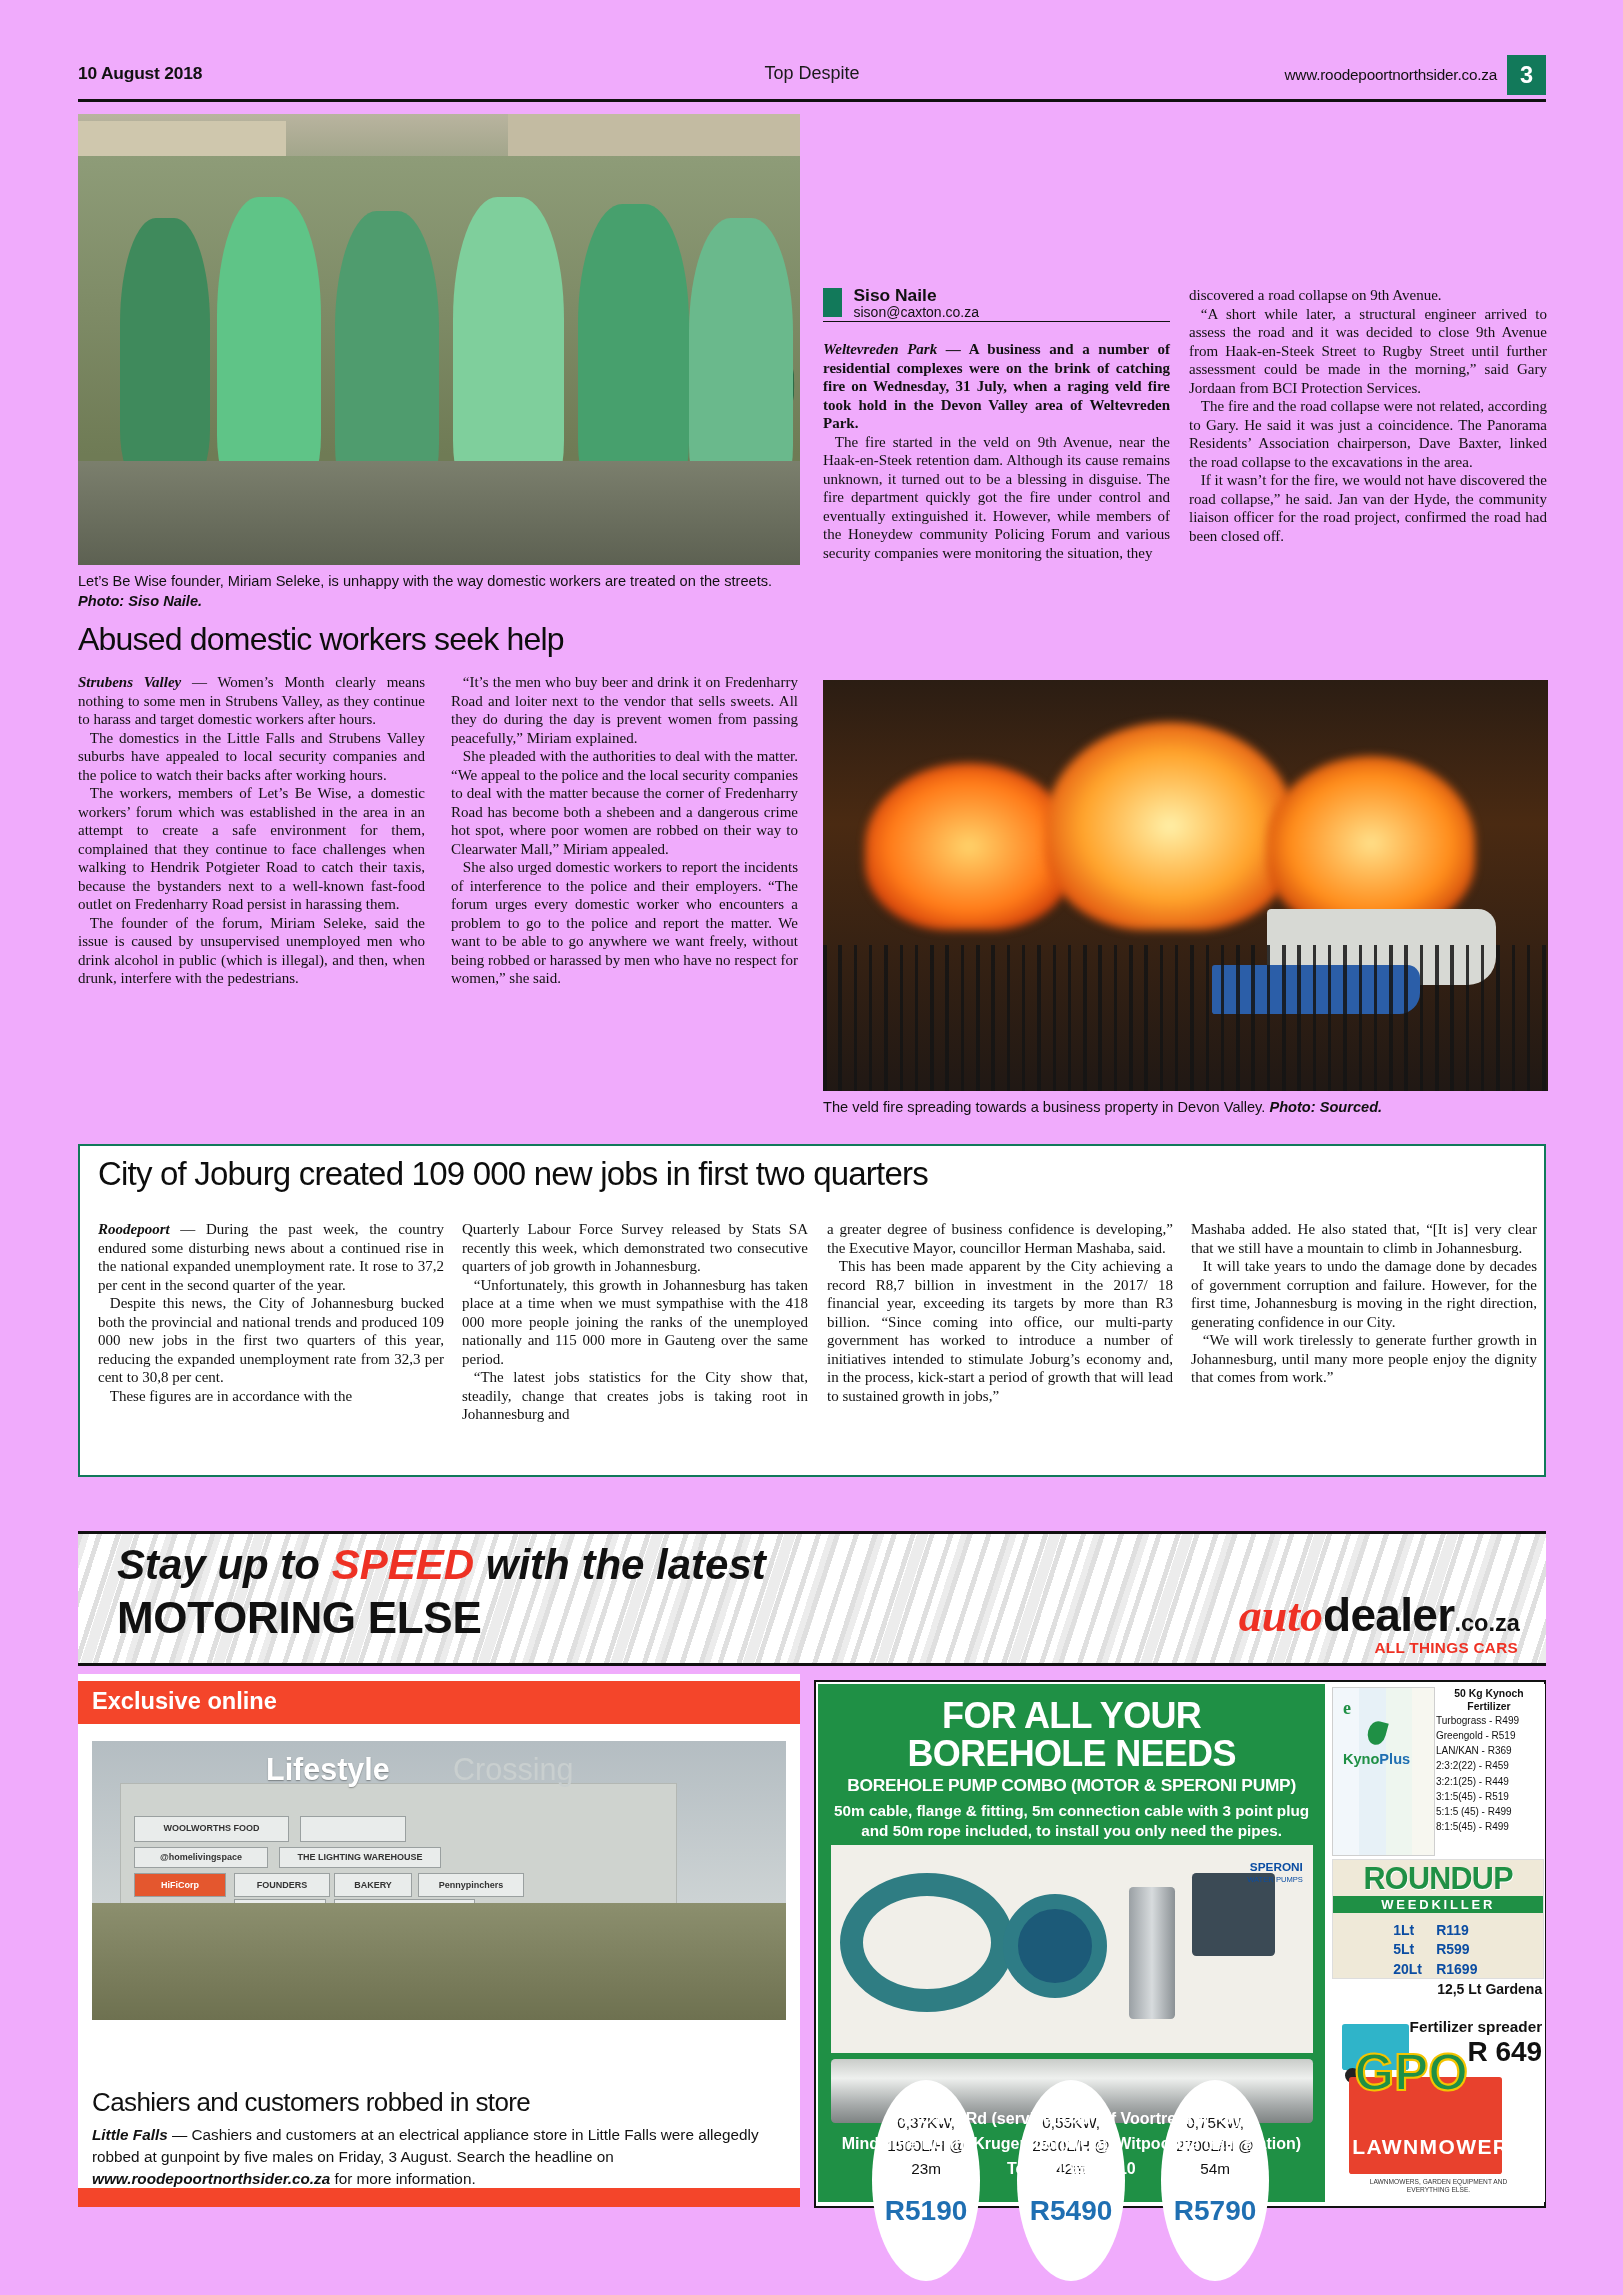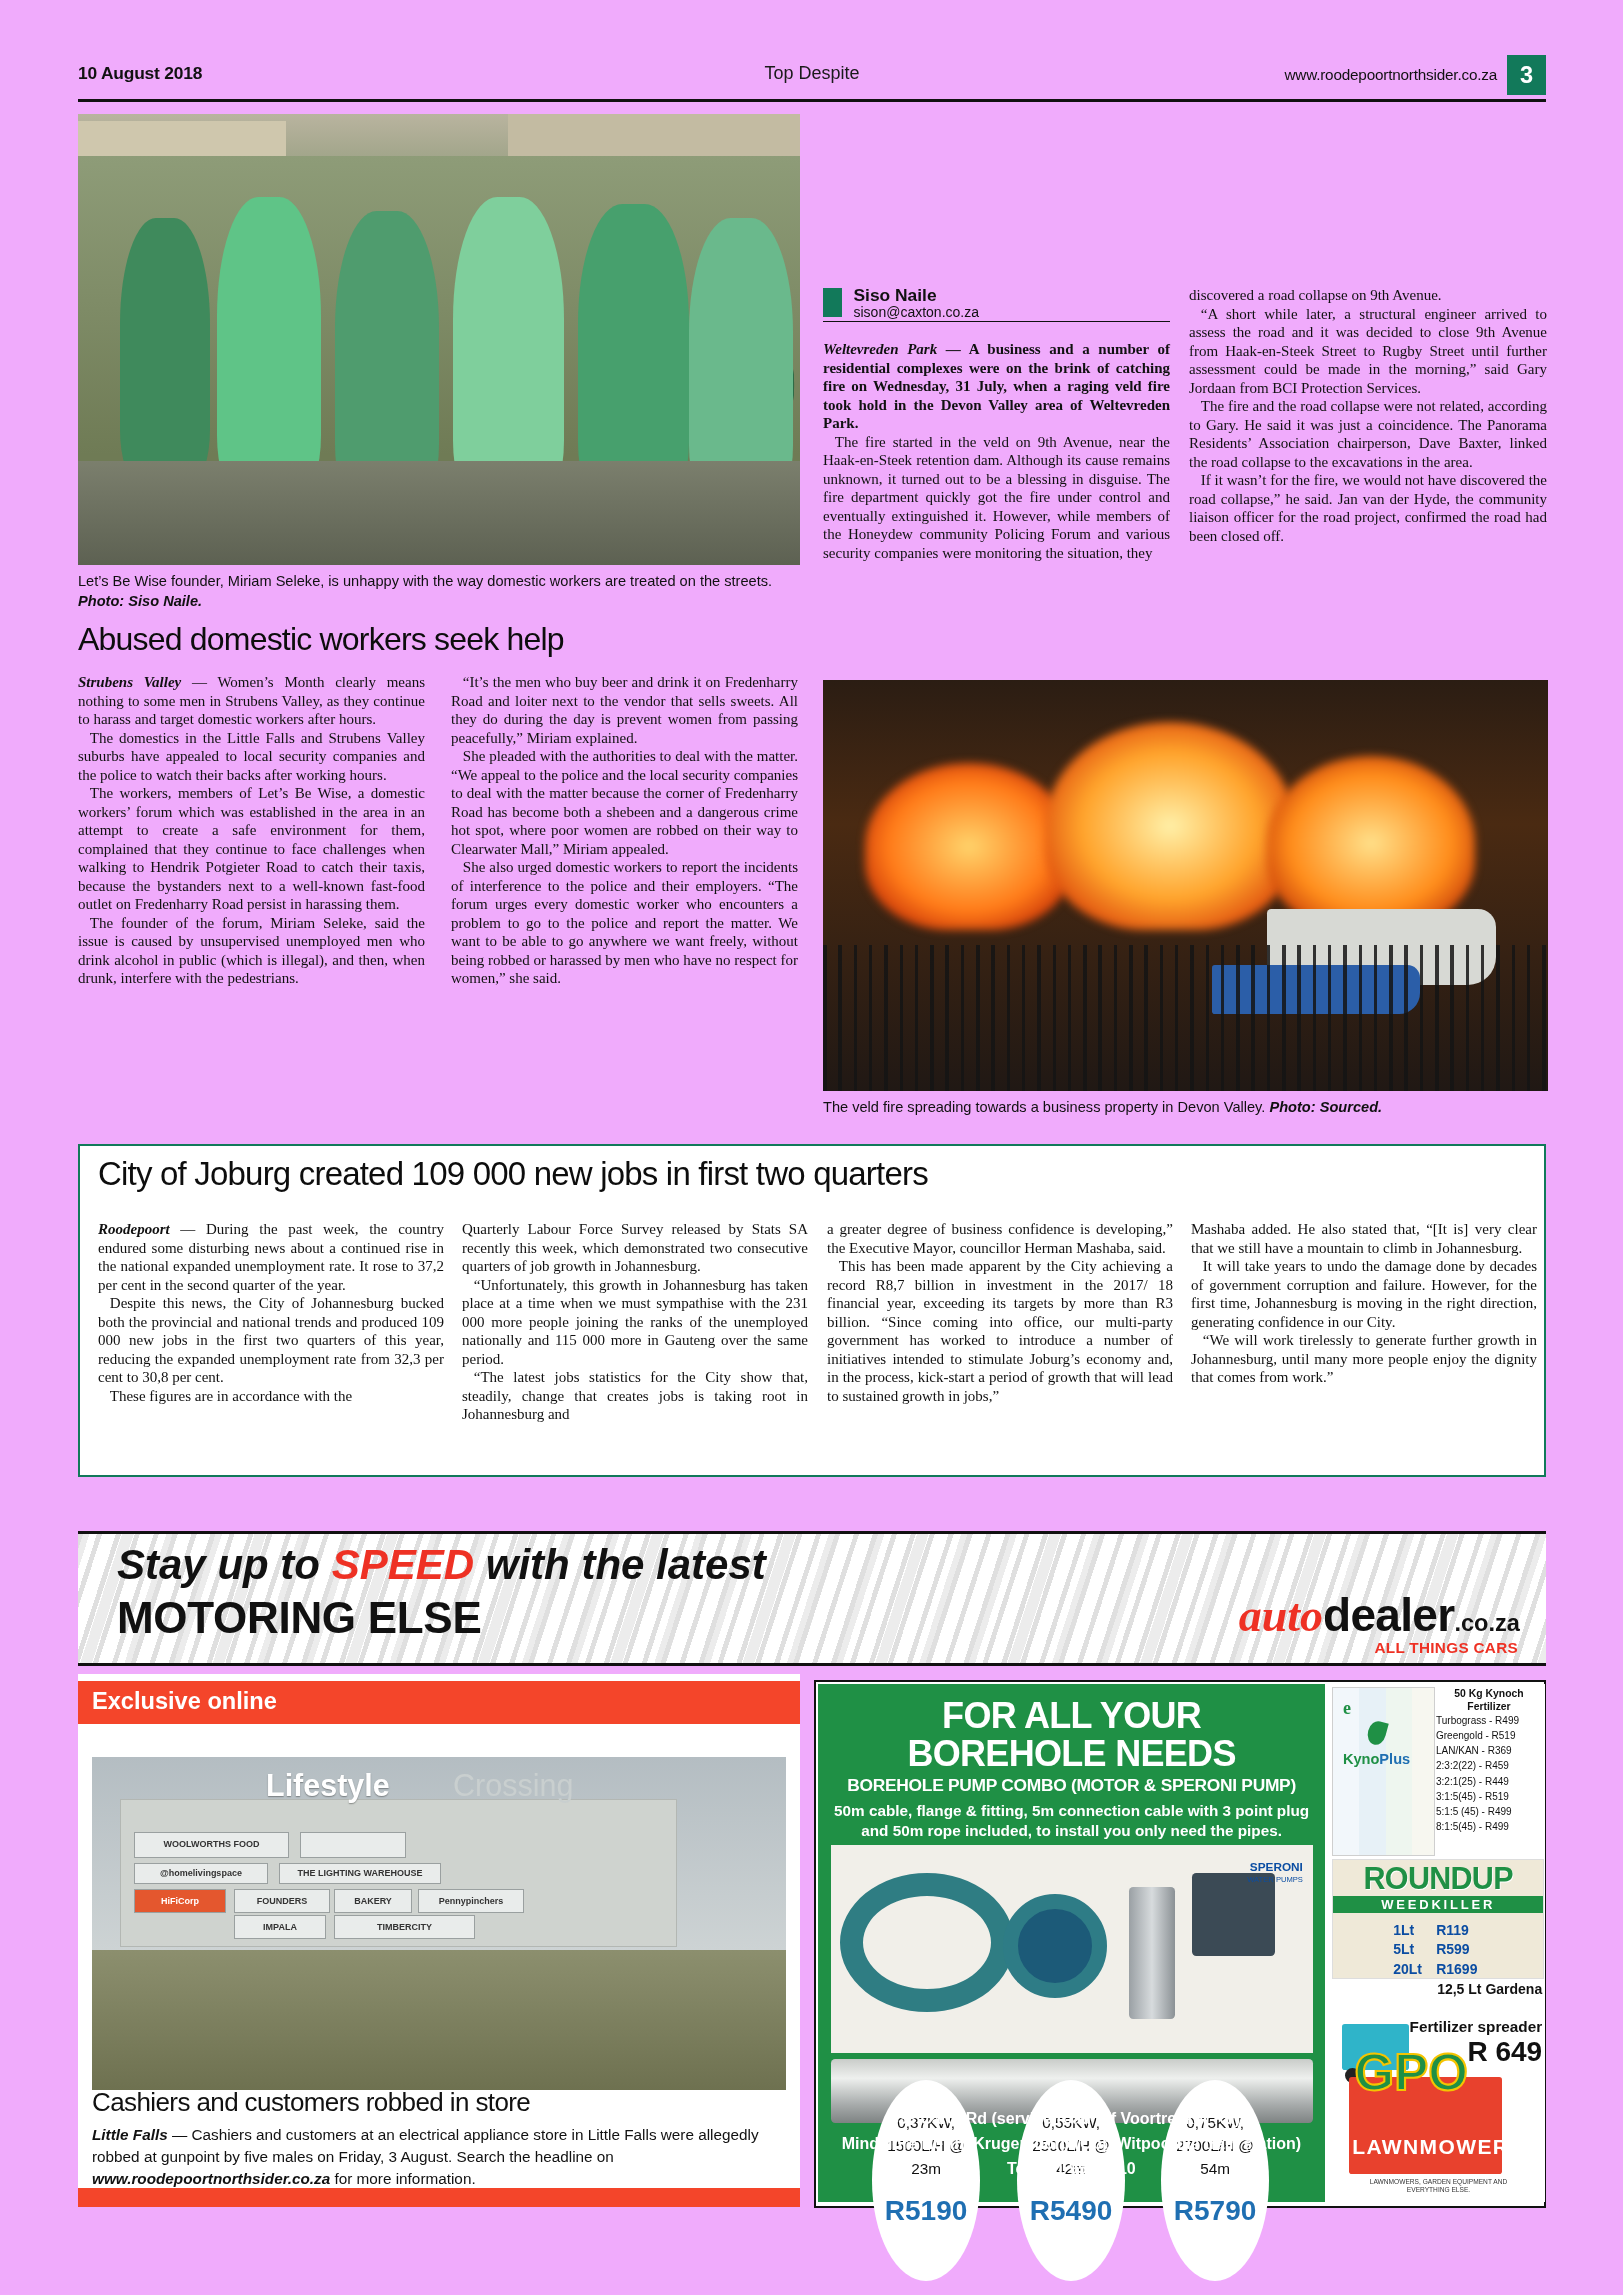--- a/index.html
+++ b/index.html
@@ -93,21 +93,21 @@
   .ad-logo{position:absolute;right:26px;top:58px;white-space:nowrap;}
   .ad-logo .a1{font:italic bold 46px/1 "Liberation Serif",serif;color:#ee3124;}
   .ad-logo .a2{font:bold 46px/1 "Liberation Sans",sans-serif;color:#111;letter-spacing:-0.7px;}
   .ad-logo .a3{font:bold 23.6px/1 "Liberation Sans",sans-serif;color:#111;}
   .ad-tag{position:absolute;right:28px;top:106px;font:bold 15.3px/1 "Liberation Sans",sans-serif;color:#ee3124;letter-spacing:0.3px;}
 
   
   .exc-box{position:absolute;left:78px;top:1674px;width:722px;height:533px;background:#fff;}
   .exc-bar{position:absolute;left:0;top:7px;width:722px;height:43px;background:#f4452a;}
   .exc-bar span{position:absolute;left:14px;top:8.3px;font:bold 23.6px/1.1 "Liberation Sans",sans-serif;color:#fff;}
-  .exc-photo{position:absolute;left:14px;top:67px;width:694px;height:333px;overflow:hidden;background:#9aa3a8;margin-top:16px;}
+  .exc-photo{position:absolute;left:14px;top:67px;width:694px;height:279px;overflow:hidden;background:#9aa3a8;}
   .exc-photo .sky2{position:absolute;left:0;top:0;width:100%;height:58%;background:linear-gradient(#b4bdc2,#cdd3d4);}
   .exc-photo .mall{position:absolute;left:28px;top:42px;width:555px;height:146px;background:#cfd3cf;border:1.4px solid #b3b7b3;}
   .exc-photo .grass{position:absolute;left:0;bottom:0;width:100%;height:42%;background:linear-gradient(#8c8f6e,#6e7150);}
   .exc-photo .sign{position:absolute;background:#e9eceb;border:0.7px solid #9aa0a0;
      font:bold 9px/1 "Liberation Sans",sans-serif;color:#333;display:flex;align-items:center;justify-content:center;}
   .exc-photo .lifestyle{position:absolute;left:174px;top:12.5px;font:bold 30.5px/1 "Liberation Sans",sans-serif;color:#fff;
      text-shadow:0 0.7px 1.4px rgba(0,0,0,.35);}
   .exc-photo .crossing{position:absolute;left:361px;top:12.5px;font:30.5px/1 "Liberation Sans",sans-serif;color:#c9cfcf;}
   .exc-head{position:absolute;left:14px;top:414px;width:694px;font:26px/1.1 "Liberation Sans",sans-serif;color:#111;letter-spacing:-0.6px;}
   .exc-body{position:absolute;left:14px;top:450px;width:694px;font:15.3px/1.45 "Liberation Sans",sans-serif;color:#111;}
@@ -259,21 +259,21 @@
 
   <div class="jb-box">
     <div class="jb-head">City of Joburg created 109 000 new jobs in first two quarters</div>
     <div class="jb-c jb-c1 body-col">
       <p class="first"><i class="lede">Roodepoort</i><span> — During the past week, the country endured some disturbing news about a continued rise in the national expanded unemployment rate. It rose to 37,2 per cent in the second quarter of the year.</span></p>
       <p>Despite this news, the City of Johannesburg bucked both the provincial and national trends and produced 109 000 new jobs in the first two quarters of this year, reducing the expanded unemployment rate from 32,3 per cent to 30,8 per cent.</p>
       <p>These figures are in accordance with the</p>
     </div>
     <div class="jb-c jb-c2 body-col">
       <p class="first">Quarterly Labour Force Survey released by Stats SA recently this week, which demonstrated two consecutive quarters of job growth in Johannesburg.</p>
-      <p>“Unfortunately, this growth in Johannesburg has taken place at a time when we must sympathise with the 231 000 more people joining the ranks of the unemployed nationally and 115 000 more in Gauteng over the same period.</p>
+      <p>“Unfortunately, this growth in Johannesburg has taken place at a time when we must sympathise with the 418 000 more people joining the ranks of the unemployed nationally and 115 000 more in Gauteng over the same period.</p>
       <p>“The latest jobs statistics for the City show that, steadily, change that creates jobs is taking root in Johannesburg and</p>
     </div>
     <div class="jb-c jb-c3 body-col">
       <p class="first">a greater degree of business confidence is developing,” the Executive Mayor, councillor Herman Mashaba, said.</p>
       <p>This has been made apparent by the City achieving a record R8,7 billion in investment in the 2017/ 18 financial year, exceeding its targets by more than R3 billion. “Since coming into office, our multi-party government has worked to introduce a number of initiatives intended to stimulate Joburg’s economy and, in the process, kick-start a period of growth that will lead to sustained growth in jobs,”</p>
     </div>
     <div class="jb-c jb-c4 body-col">
       <p class="first">Mashaba added. He also stated that, “[It is] very clear that we still have a mountain to climb in Johannesburg.</p>
       <p>It will take years to undo the damage done by decades of government corruption and failure. However, for the first time, Johannesburg is moving in the right direction, generating confidence in our City.</p>
       <p>“We will work tirelessly to generate further growth in Johannesburg, until many more people enjoy the dignity that comes from work.”</p>

